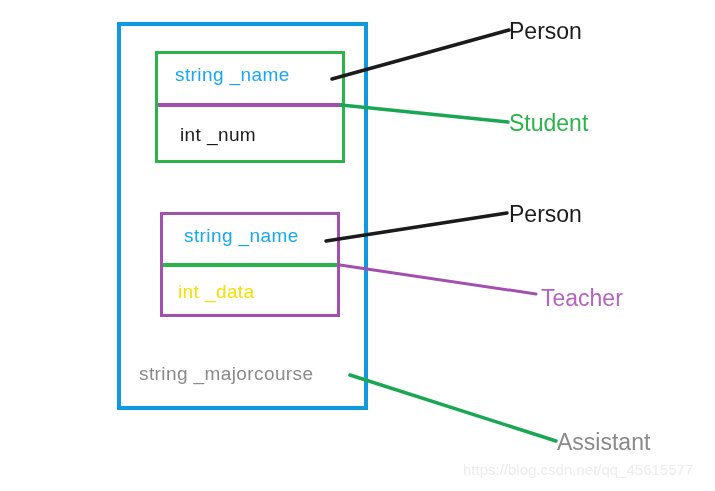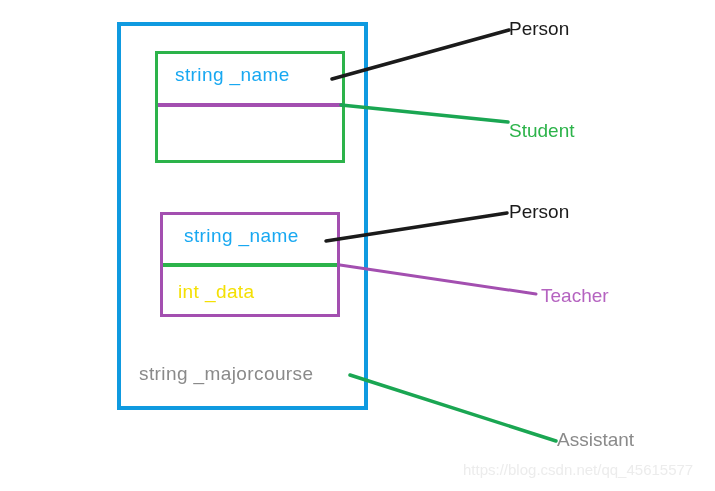--- a/index.html
+++ b/index.html
@@ -73,25 +73,25 @@
     text-align: right;
   }
   #student-name-field { left: 175px; top: 64px; color: #18a8f1; }
   #student-num-field  { left: 180px; top: 124px; color: #1b1b1b; }
   #teacher-name-field { left: 184px; top: 225px; color: #18a8f1; }
   #teacher-data-field { left: 178px; top: 281px; color: #f4e004; }
   #majorcourse-field  { left: 139px; top: 363px; color: #8a8a8a; }
 
   
   .annotation {
-    font-size: 19px;
+    font-size: 23px;
     white-space: nowrap;
   }
   #label-person-1   { left: 509px; top: 18px;  color: #1b1b1b; }
-  #label-student    { left: 509px; top: 120px; color: #2cb34a; }
+  #label-student    { left: 509px; top: 110px; color: #2cb34a; }
   #label-person-2   { left: 509px; top: 201px; color: #1b1b1b; }
   #label-teacher    { left: 541px; top: 285px; color: #b563c0; }
   #label-assistant  { left: 557px; top: 429px; color: #8a8a8a; }
 
   
   #watermark {
     left: 463px;
     top: 461px;
     font-size: 15px;
     color: #ececec;
@@ -113,20 +113,21 @@
 
   <div class="abs" id="outer-box"></div>
 
   <div class="abs" id="student-box"></div>
   <div class="abs" id="student-divider"></div>
 
   <div class="abs" id="teacher-box"></div>
   <div class="abs" id="teacher-divider"></div>
 
   <div class="abs field" id="student-name-field">string _name</div>
+  <div class="abs field" id="student-num-field">int  _num</div>
 
   <div class="abs field" id="teacher-name-field">string _name</div>
   <div class="abs field" id="majorcourse-field">string  _majorcourse</div>
 
   <div class="abs field" id="teacher-data-field">int  _data</div>
 
   <svg id="leaders" class="abs" viewBox="0 0 715 491" xmlns="http://www.w3.org/2000/svg">
     <line x1="332" y1="79" x2="509" y2="30" stroke="#1b1b1b" stroke-width="3.5" stroke-linecap="round"></line>
     <line x1="341" y1="105" x2="508" y2="122" stroke="#1aa652" stroke-width="3.5" stroke-linecap="round"></line>
     <line x1="326" y1="241" x2="507" y2="213" stroke="#1b1b1b" stroke-width="3.5" stroke-linecap="round"></line>

